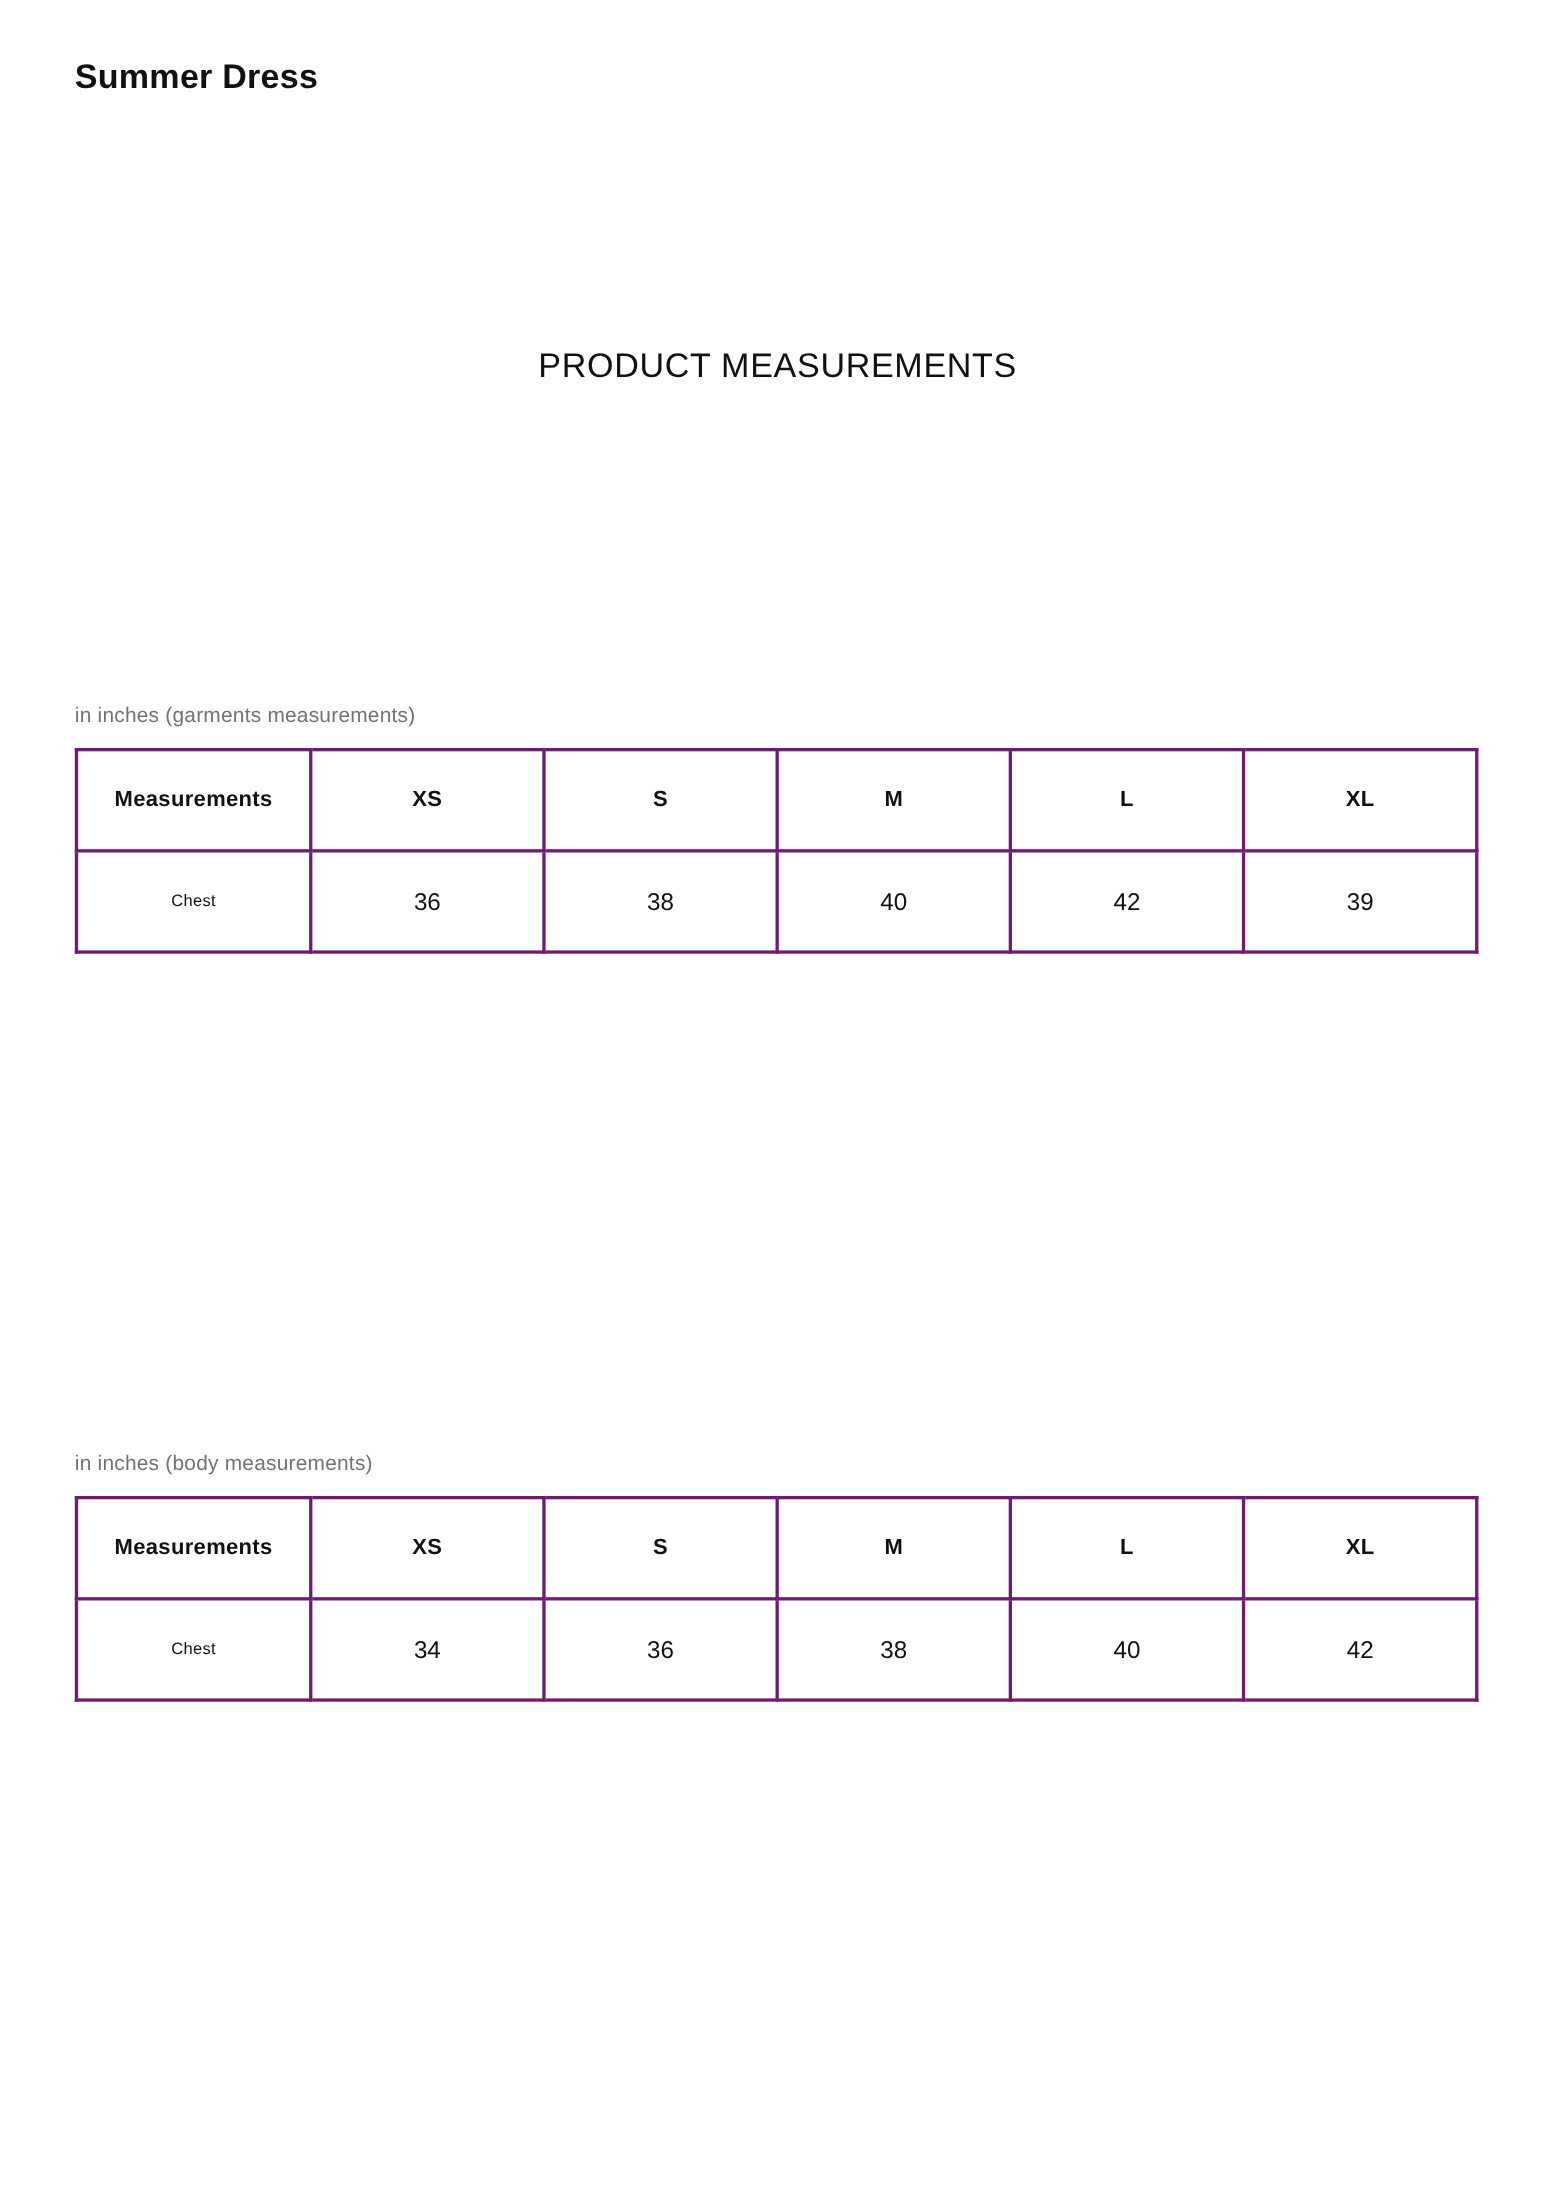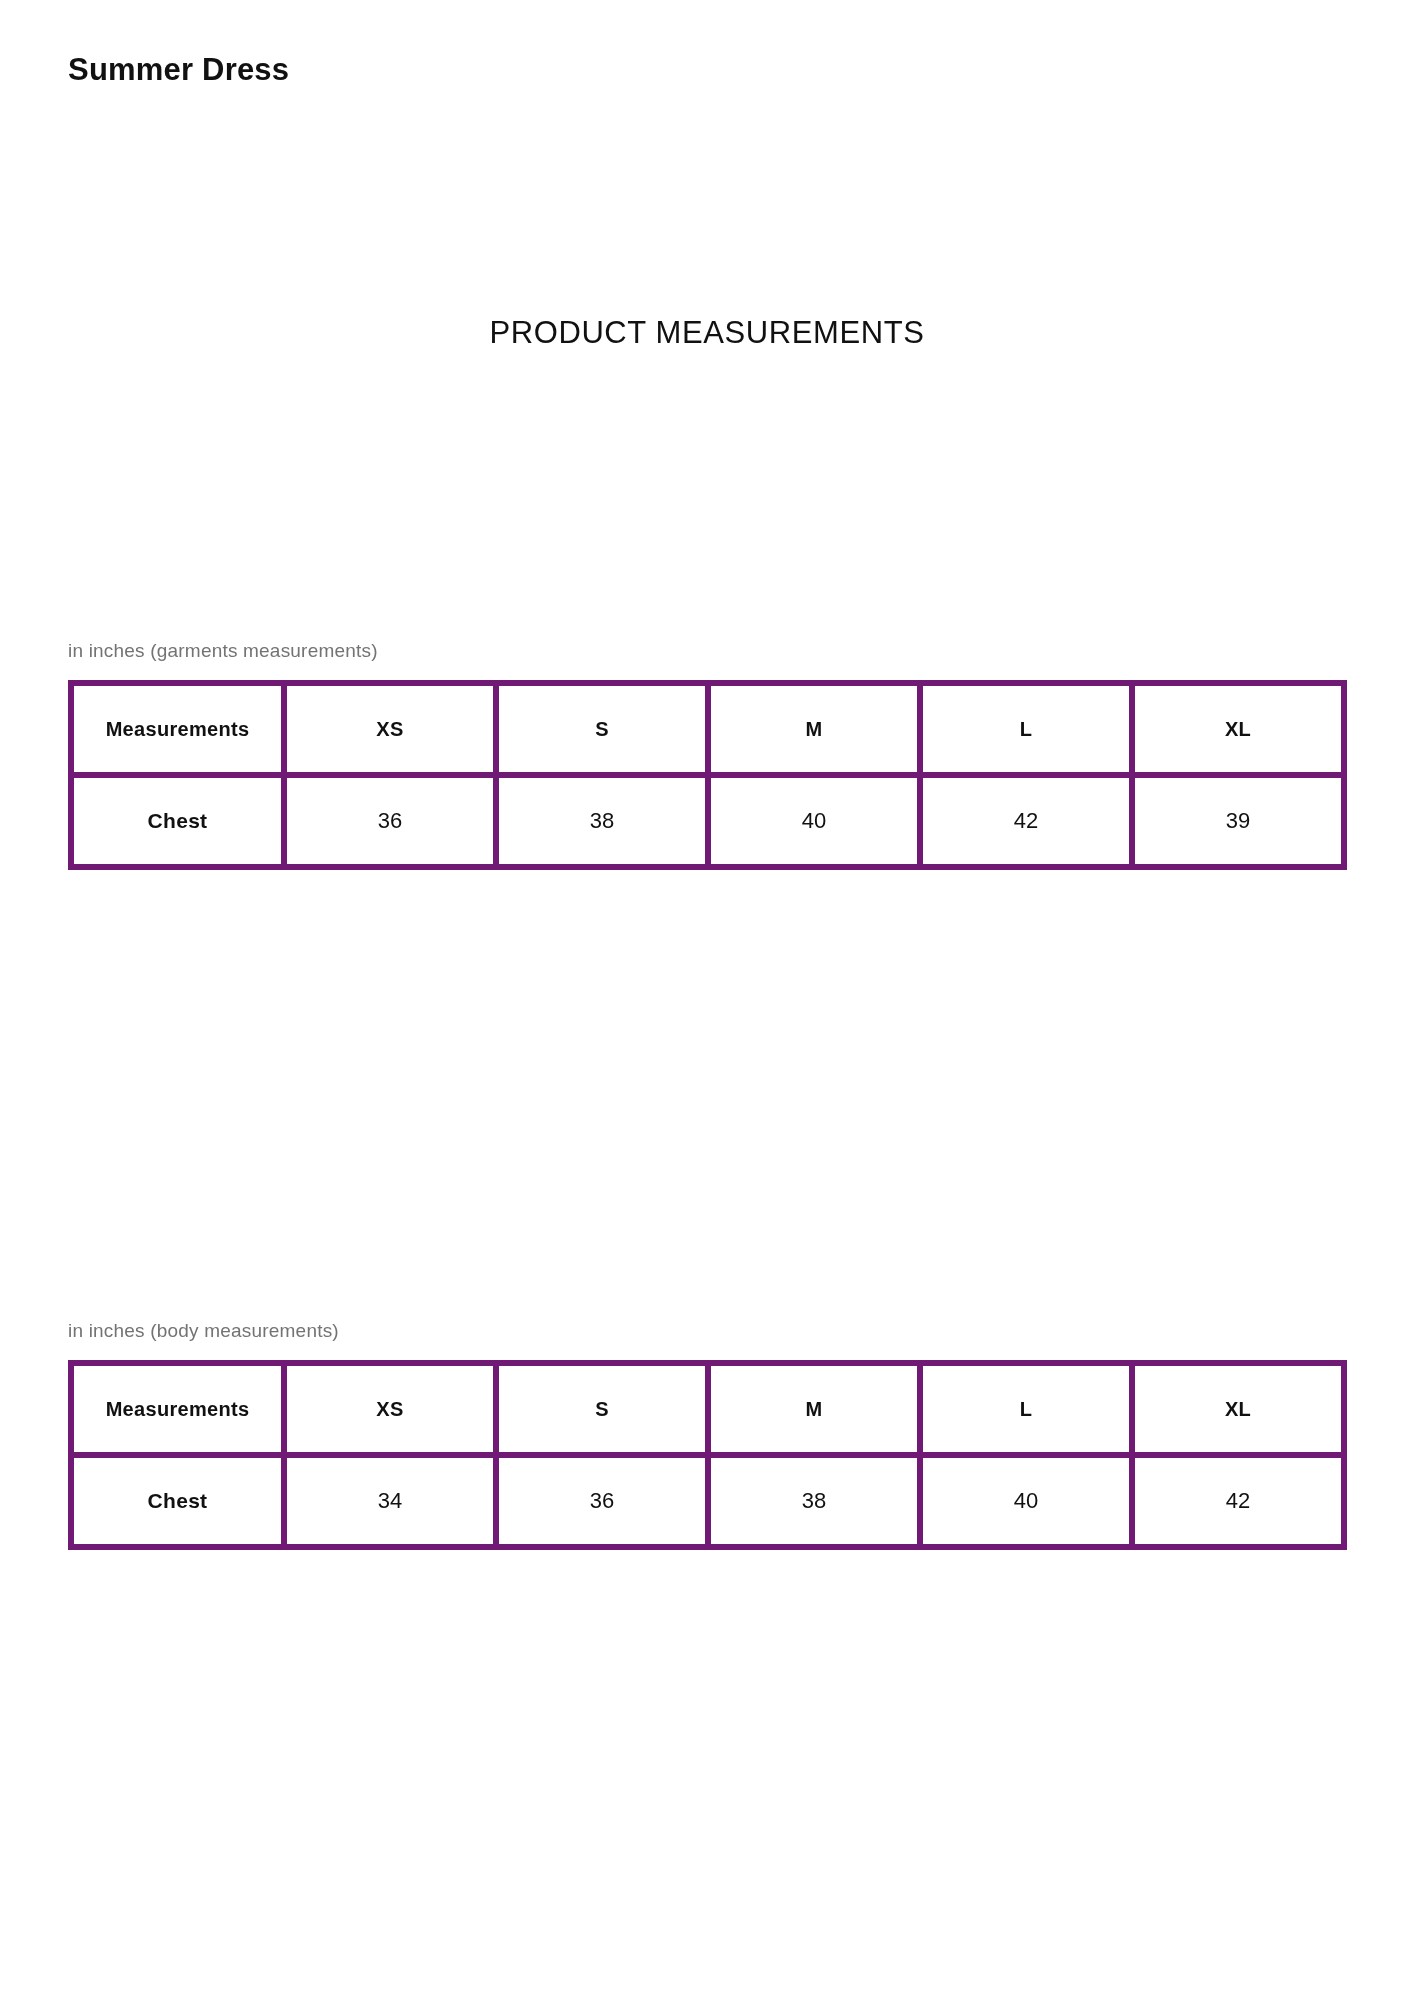--- a/index.html
+++ b/index.html
@@ -66,38 +66,38 @@
     margin-bottom: 18px;
     letter-spacing: 0.2px;
   }
   table.size-table {
     border-collapse: collapse;
     width: 1273px;
     table-layout: fixed;
   }
   table.size-table th,
   table.size-table td {
-    border: 6px solid #701a75;
+    border: 3px solid #701a75;
     height: 92px;
     text-align: center;
     vertical-align: middle;
     font-size: 22px;
     font-weight: 400;
     color: #111111;
     padding: 16px 4px;
     box-sizing: border-box;
   }
   table.size-table th {
     font-weight: 700;
     font-size: 20px;
     letter-spacing: 0.3px;
   }
   table.size-table td.row-head {
-    font-weight: 700;
-    font-size: 21px;
+    font-weight: 400;
+    font-size: 15px;
     letter-spacing: 0.3px;
   }
   table.size-table col.c0 { width: 213px; }
   table.size-table col.c1 { width: 212px; }
   table.size-table col.c2 { width: 212px; }
   table.size-table col.c3 { width: 212px; }
   table.size-table col.c4 { width: 212px; }
   table.size-table col.c5 { width: 212px; }
 </style>
 </head>

